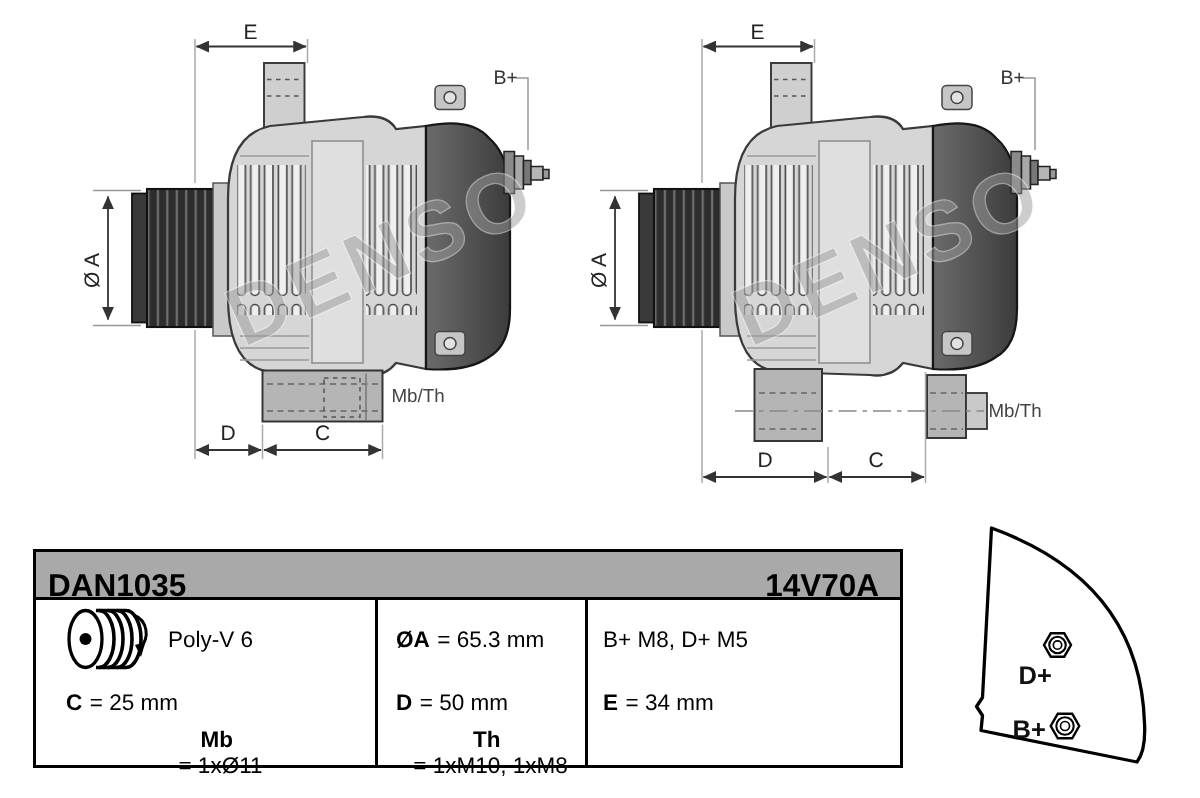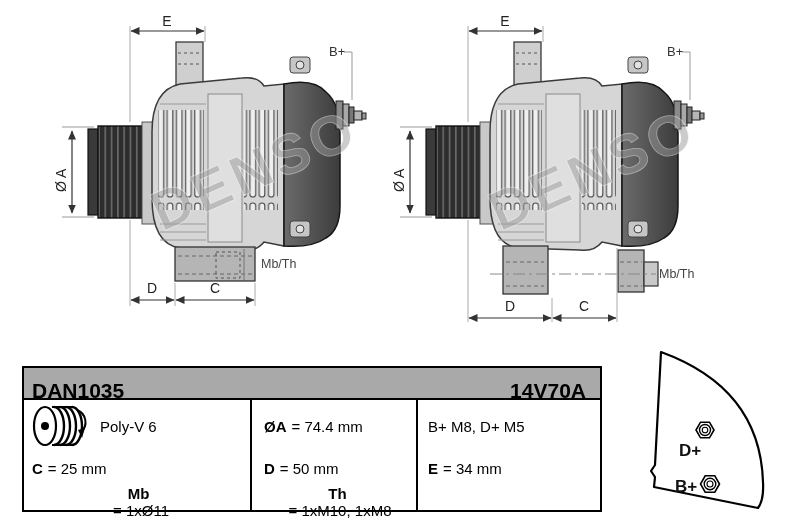--- a/index.html
+++ b/index.html
@@ -16,22 +16,22 @@
   
   .spec-table{position:absolute;left:22px;top:366px;width:580px;height:146px;
        border:2px solid #000;box-sizing:border-box;background:#fff;}
   .spec-header{height:32px;background:#a9a9a9;border-bottom:2px solid #000;
        display:flex;align-items:center;justify-content:space-between;
        padding:16px 14px 0 8px;box-sizing:border-box;}
   .part-number{font-size:21px;font-weight:bold;color:#000;}
   .ratings{display:flex;font-size:21px;font-weight:bold;color:#000;}
   .spec-body{display:flex;height:110px;}
   .col{display:flex;flex-direction:column;box-sizing:border-box;}
-  .col1{width:226px;padding-left:8px;}
-  .col2{width:166px;border-left:2px solid #000;padding-left:12px;}
+  .col1{width:226px;padding-left:20px;}
+  .col2{width:140px;border-left:2px solid #000;padding-left:12px;}
   .col3{flex:1;border-left:2px solid #000;padding-left:10px;justify-content:center;}
   .cell-row{display:flex;align-items:center;font-size:15px;color:#000;}
   .r1{height:52px;}
   .r2{height:33px;}
   .r3{height:25px;flex-direction:column;}
   .cl{font-weight:bold;margin-right:5px;white-space:pre;}
   .cv{white-space:pre;}
   .pulley-wrap{display:flex;align-items:center;gap:10px;}
 </style>
 </head>
@@ -183,21 +183,21 @@
         <span class="cv">= 25 mm</span>
       </div>
       <div class="cell-row r3">
         <span class="cl">Mb</span>
         <span class="cv">= 1xØ11</span>
       </div>
     </div>
     <div class="col col2">
       <div class="cell-row r1">
         <span class="cl">ØA</span>
-        <span class="cv">= 74.4 mm</span>
+        <span class="cv">= 65.3 mm</span>
       </div>
       <div class="cell-row r2">
         <span class="cl">D</span>
         <span class="cv">= 50 mm</span>
       </div>
       <div class="cell-row r3">
         <span class="cl">Th</span>
         <span class="cv">= 1xM10, 1xM8</span>
       </div>
     </div>

